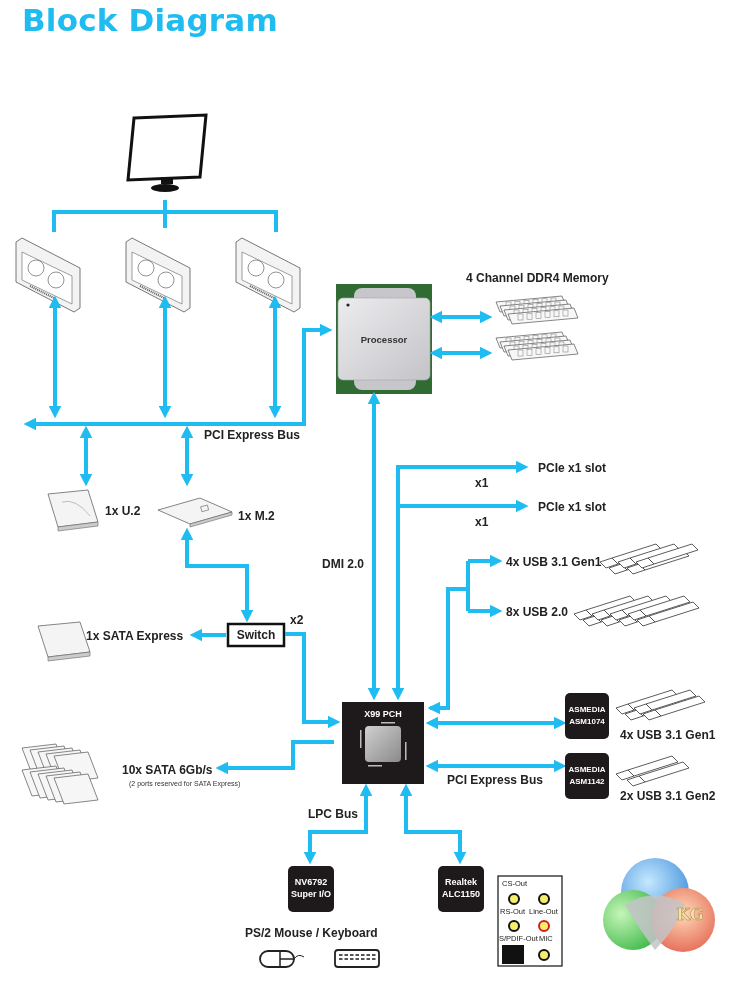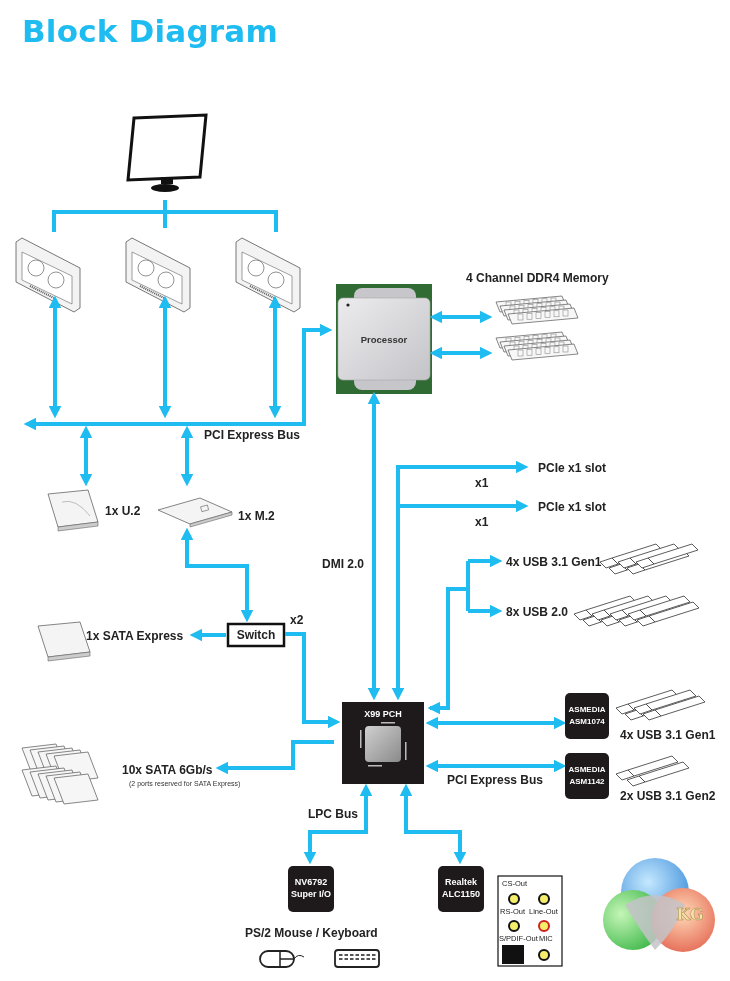--- a/index.html
+++ b/index.html
@@ -1,17 +1,17 @@
 <!DOCTYPE html>
 <html><head>
 <meta charset="utf-8">
 <style>
   html, body { margin:0; padding:0; background:#ffffff; }
   body { width:730px; height:981px; position:relative; overflow:hidden; font-family:"Liberation Sans", sans-serif; }
-  #title { position:absolute; left:22px; top:13px; font-family:"DejaVu Sans", sans-serif; font-weight:bold; font-size:31px; color:#1ebcf0; letter-spacing:0.2px; }
+  #title { position:absolute; left:22px; top:2px; font-family:"DejaVu Sans", sans-serif; font-weight:bold; font-size:31px; color:#1ebcf0; letter-spacing:0.2px; }
   svg#diagram { position:absolute; left:0; top:0; }
   .lbl { font-family:"Liberation Sans", sans-serif; font-weight:bold; font-size:12px; fill:#222; }
   .lbl-sm { font-family:"Liberation Sans", sans-serif; font-size:7px; fill:#333; }
   .chip-txt { font-family:"Liberation Sans", sans-serif; font-weight:bold; font-size:9px; fill:#fff; }
   .chip-txt-sm { font-family:"Liberation Sans", sans-serif; font-weight:bold; font-size:8px; fill:#fff; }
   .jack-txt { font-family:"Liberation Sans", sans-serif; font-size:7.5px; fill:#222; }
   .wire { stroke:#1ebcf0; stroke-width:4; fill:none; }
   .outline-lt { fill:#f4f4f4; stroke:#666; stroke-width:0.8; }
 </style>
 </head>

